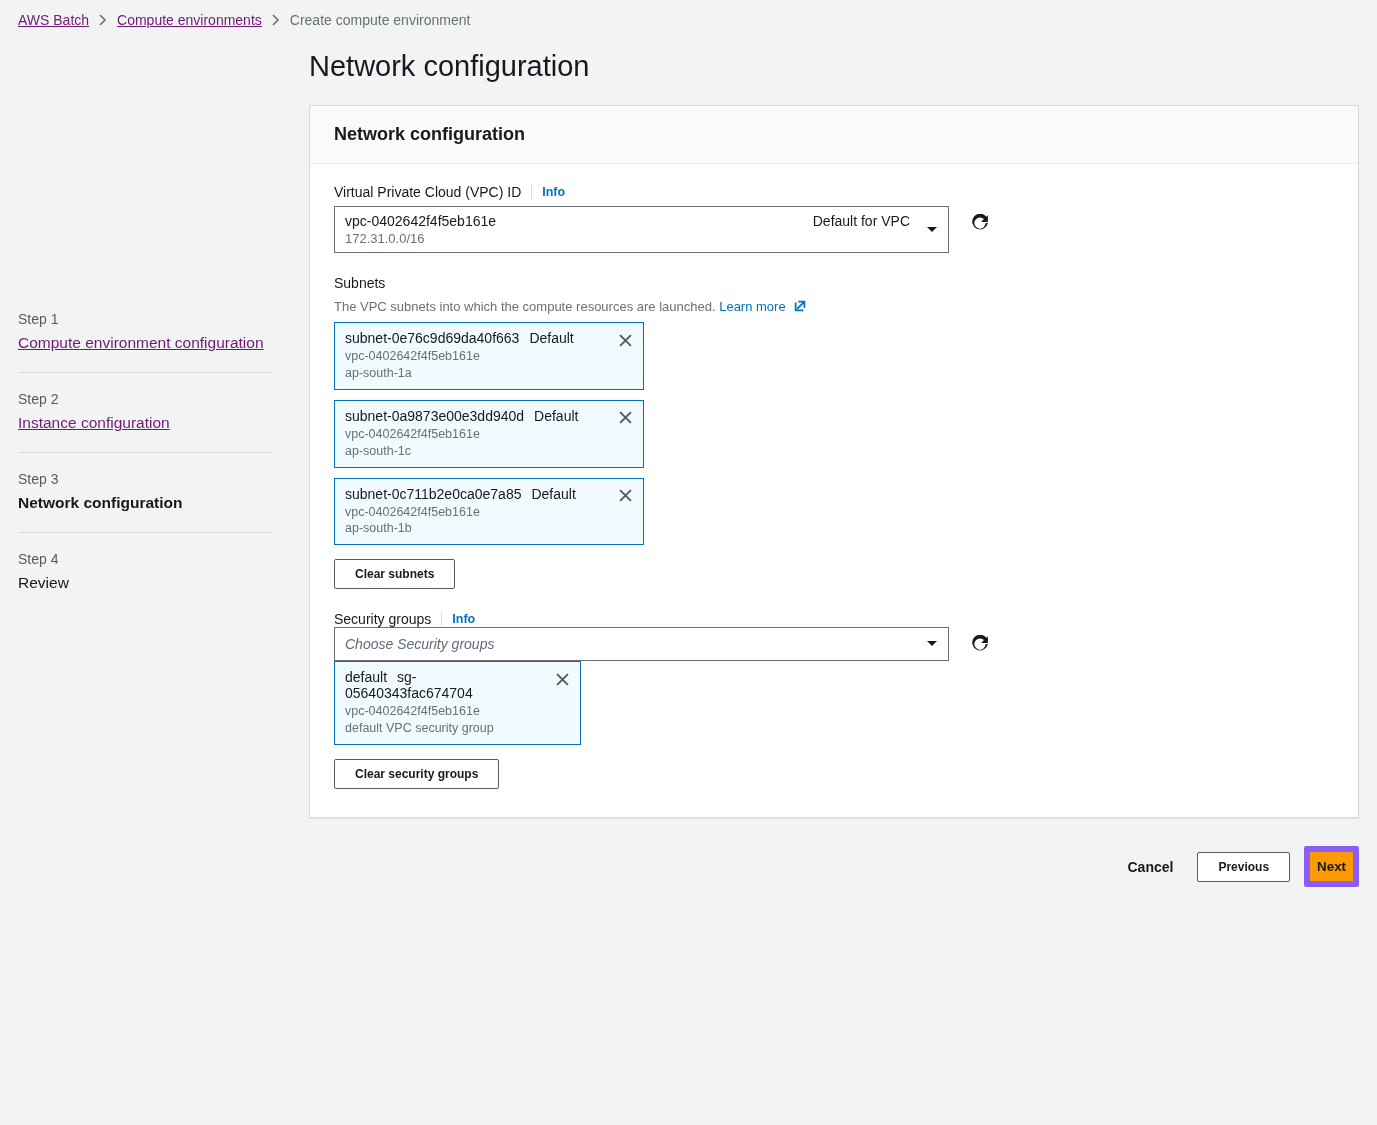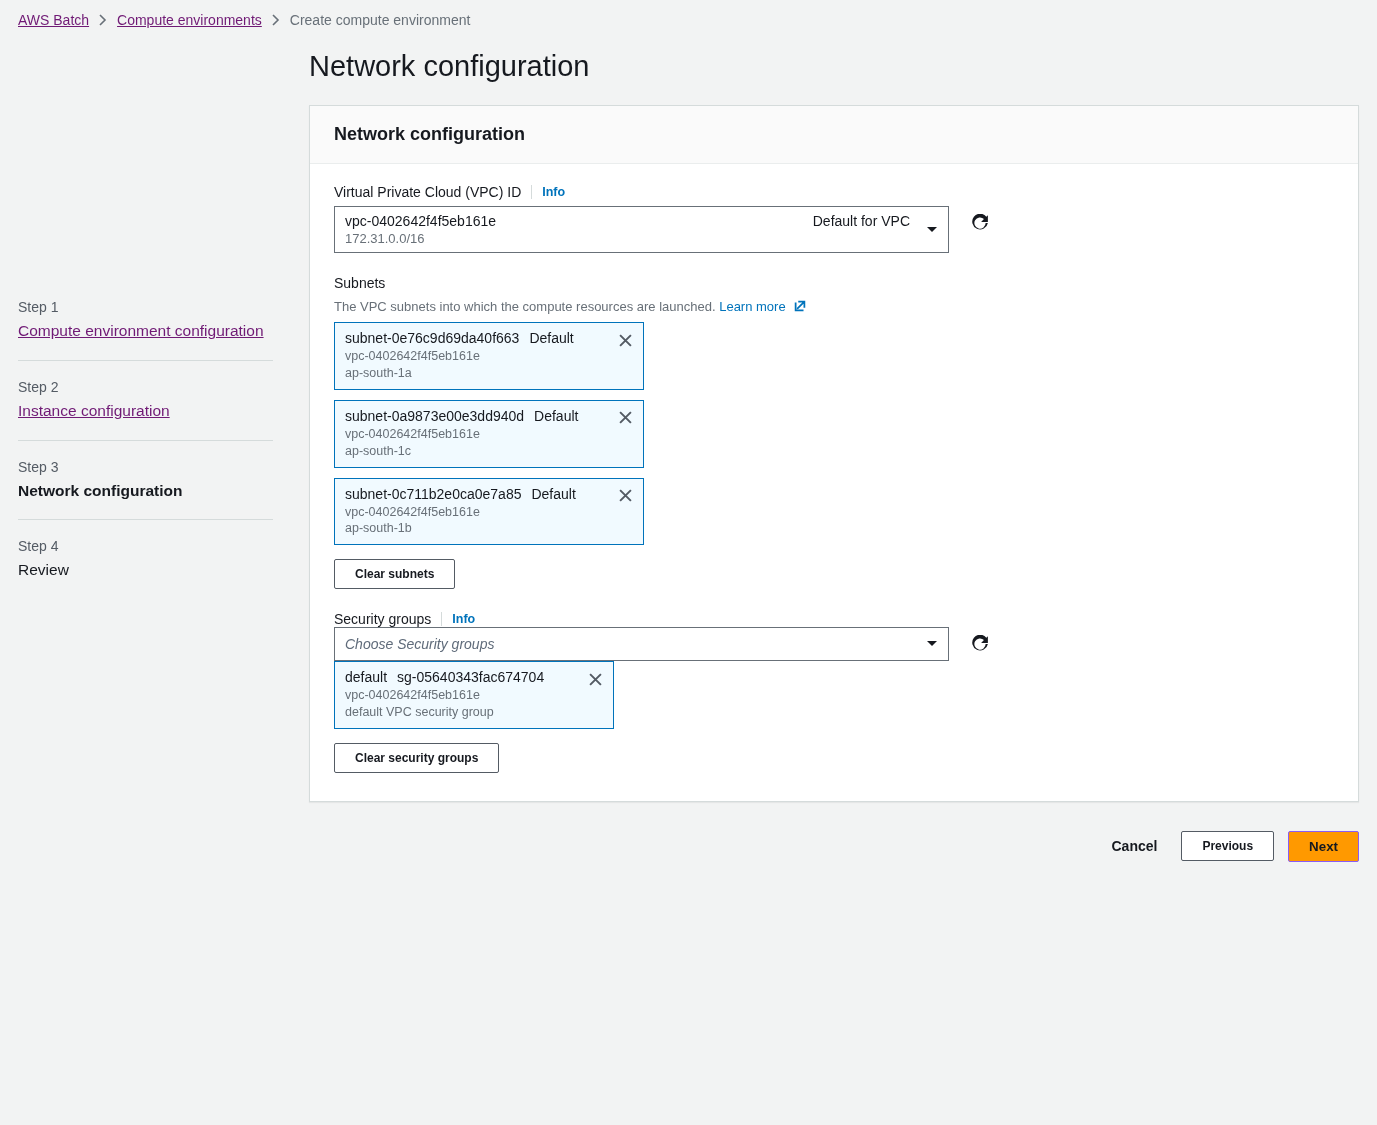--- a/index.html
+++ b/index.html
@@ -70,41 +70,41 @@
     width: 34px; height: 34px; display: inline-flex; align-items: center; justify-content: center;
     cursor: pointer; color: #16191f; background: transparent; border: none;
   }
 
   
   .chips { display: flex; flex-direction: column; gap: 10px; }
   .chip {
     background: #f1faff; border: 1px solid #0073bb; padding: 7px 36px 7px 10px;
     position: relative; width: 310px;
   }
-  .chip.wide { width: 280px; }
+  .chip.wide { width: 247px; }
   .chip-line1 { font-size: 14px; color: #16191f; }
   .chip-line1 .gap { display: inline-block; width: 10px; }
   .chip-sub { font-size: 12.5px; color: #687078; margin-top: 2px; line-height: 1.35; }
   .chip-x {
     position: absolute; right: 8px; top: 7px; width: 20px; height: 20px;
     display: inline-flex; align-items: center; justify-content: center;
     cursor: pointer; color: #545b64;
   }
 
   .btn {
     border: 1px solid #545b64; background: #fff; color: #16191f;
     font-weight: 700; font-size: 12px; padding: 7px 20px; cursor: pointer;
     border-radius: 2px;
   }
   .btn-row { margin-top: 14px; }
 
   
   .footer { display: flex; justify-content: flex-end; align-items: center; gap: 14px; margin-top: 28px; }
   .btn-link { background: none; border: none; color: #16191f; font-weight: 700; font-size: 14px; cursor: pointer; padding: 8px 10px; }
-  .btn-primary { background: #ff9900; border: 1px solid #8b5cf6; color: #16191f; font-weight: 700; padding: 7px 20px; cursor: pointer; border-radius: 2px; }
+  .btn-primary { background: #ff9900; border: 6px solid #8b5cf6; color: #16191f; font-weight: 700; padding: 7px 7px; cursor: pointer; border-radius: 2px; }
 
   svg { display: block; }
 </style>
 </head>
 <body>
 
 <div class="page">
 
   <nav class="breadcrumb">
     <a>AWS Batch</a>

